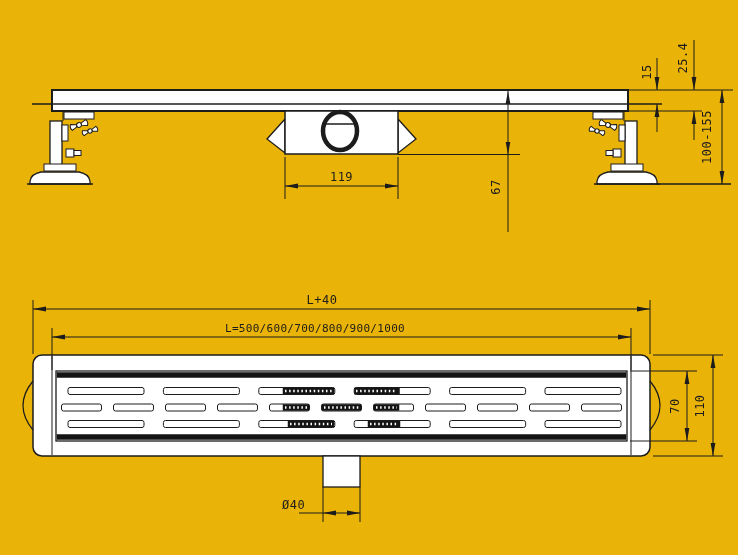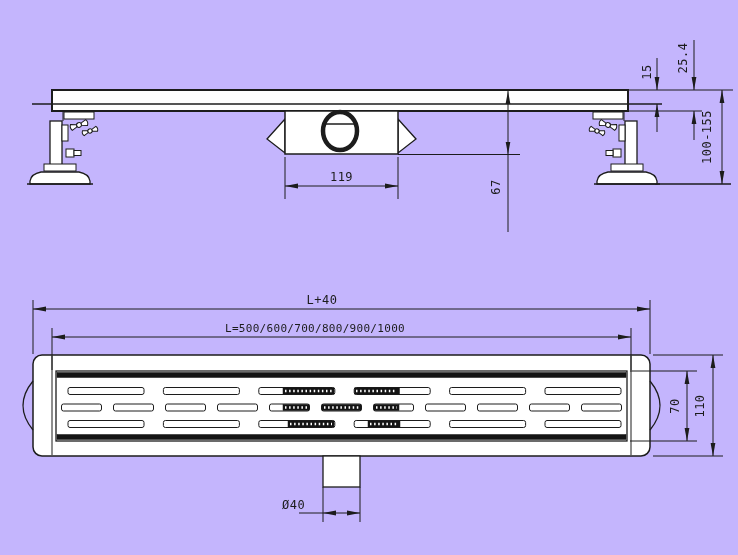--- a/index.html
+++ b/index.html
@@ -1,16 +1,16 @@
 <!DOCTYPE html>
 <html><head>
 <meta charset="utf-8">
 <style>
   html,body{margin:0;padding:0;background:#ffffff;}
-  .page{width:738px;height:555px;background:#c4b5fd;position:relative;overflow:hidden;}
+  .page{width:738px;height:555px;background:#eab308;position:relative;overflow:hidden;}
   svg{display:block;}
   text{font-family:"DejaVu Sans Mono","Liberation Mono",monospace;fill:#1c1c1c;}
   .dim{font-size:12px;letter-spacing:0.5px;}
   .dimL{font-size:11px;letter-spacing:0.3px;}
   .ln{stroke:#1c1c1c;fill:none;}
   .w1{stroke-width:1;}
   .w13{stroke-width:1.3;}
   .w15{stroke-width:1.5;}
   .w2{stroke-width:2;}
   .fillwhite{fill:#ffffff;}

